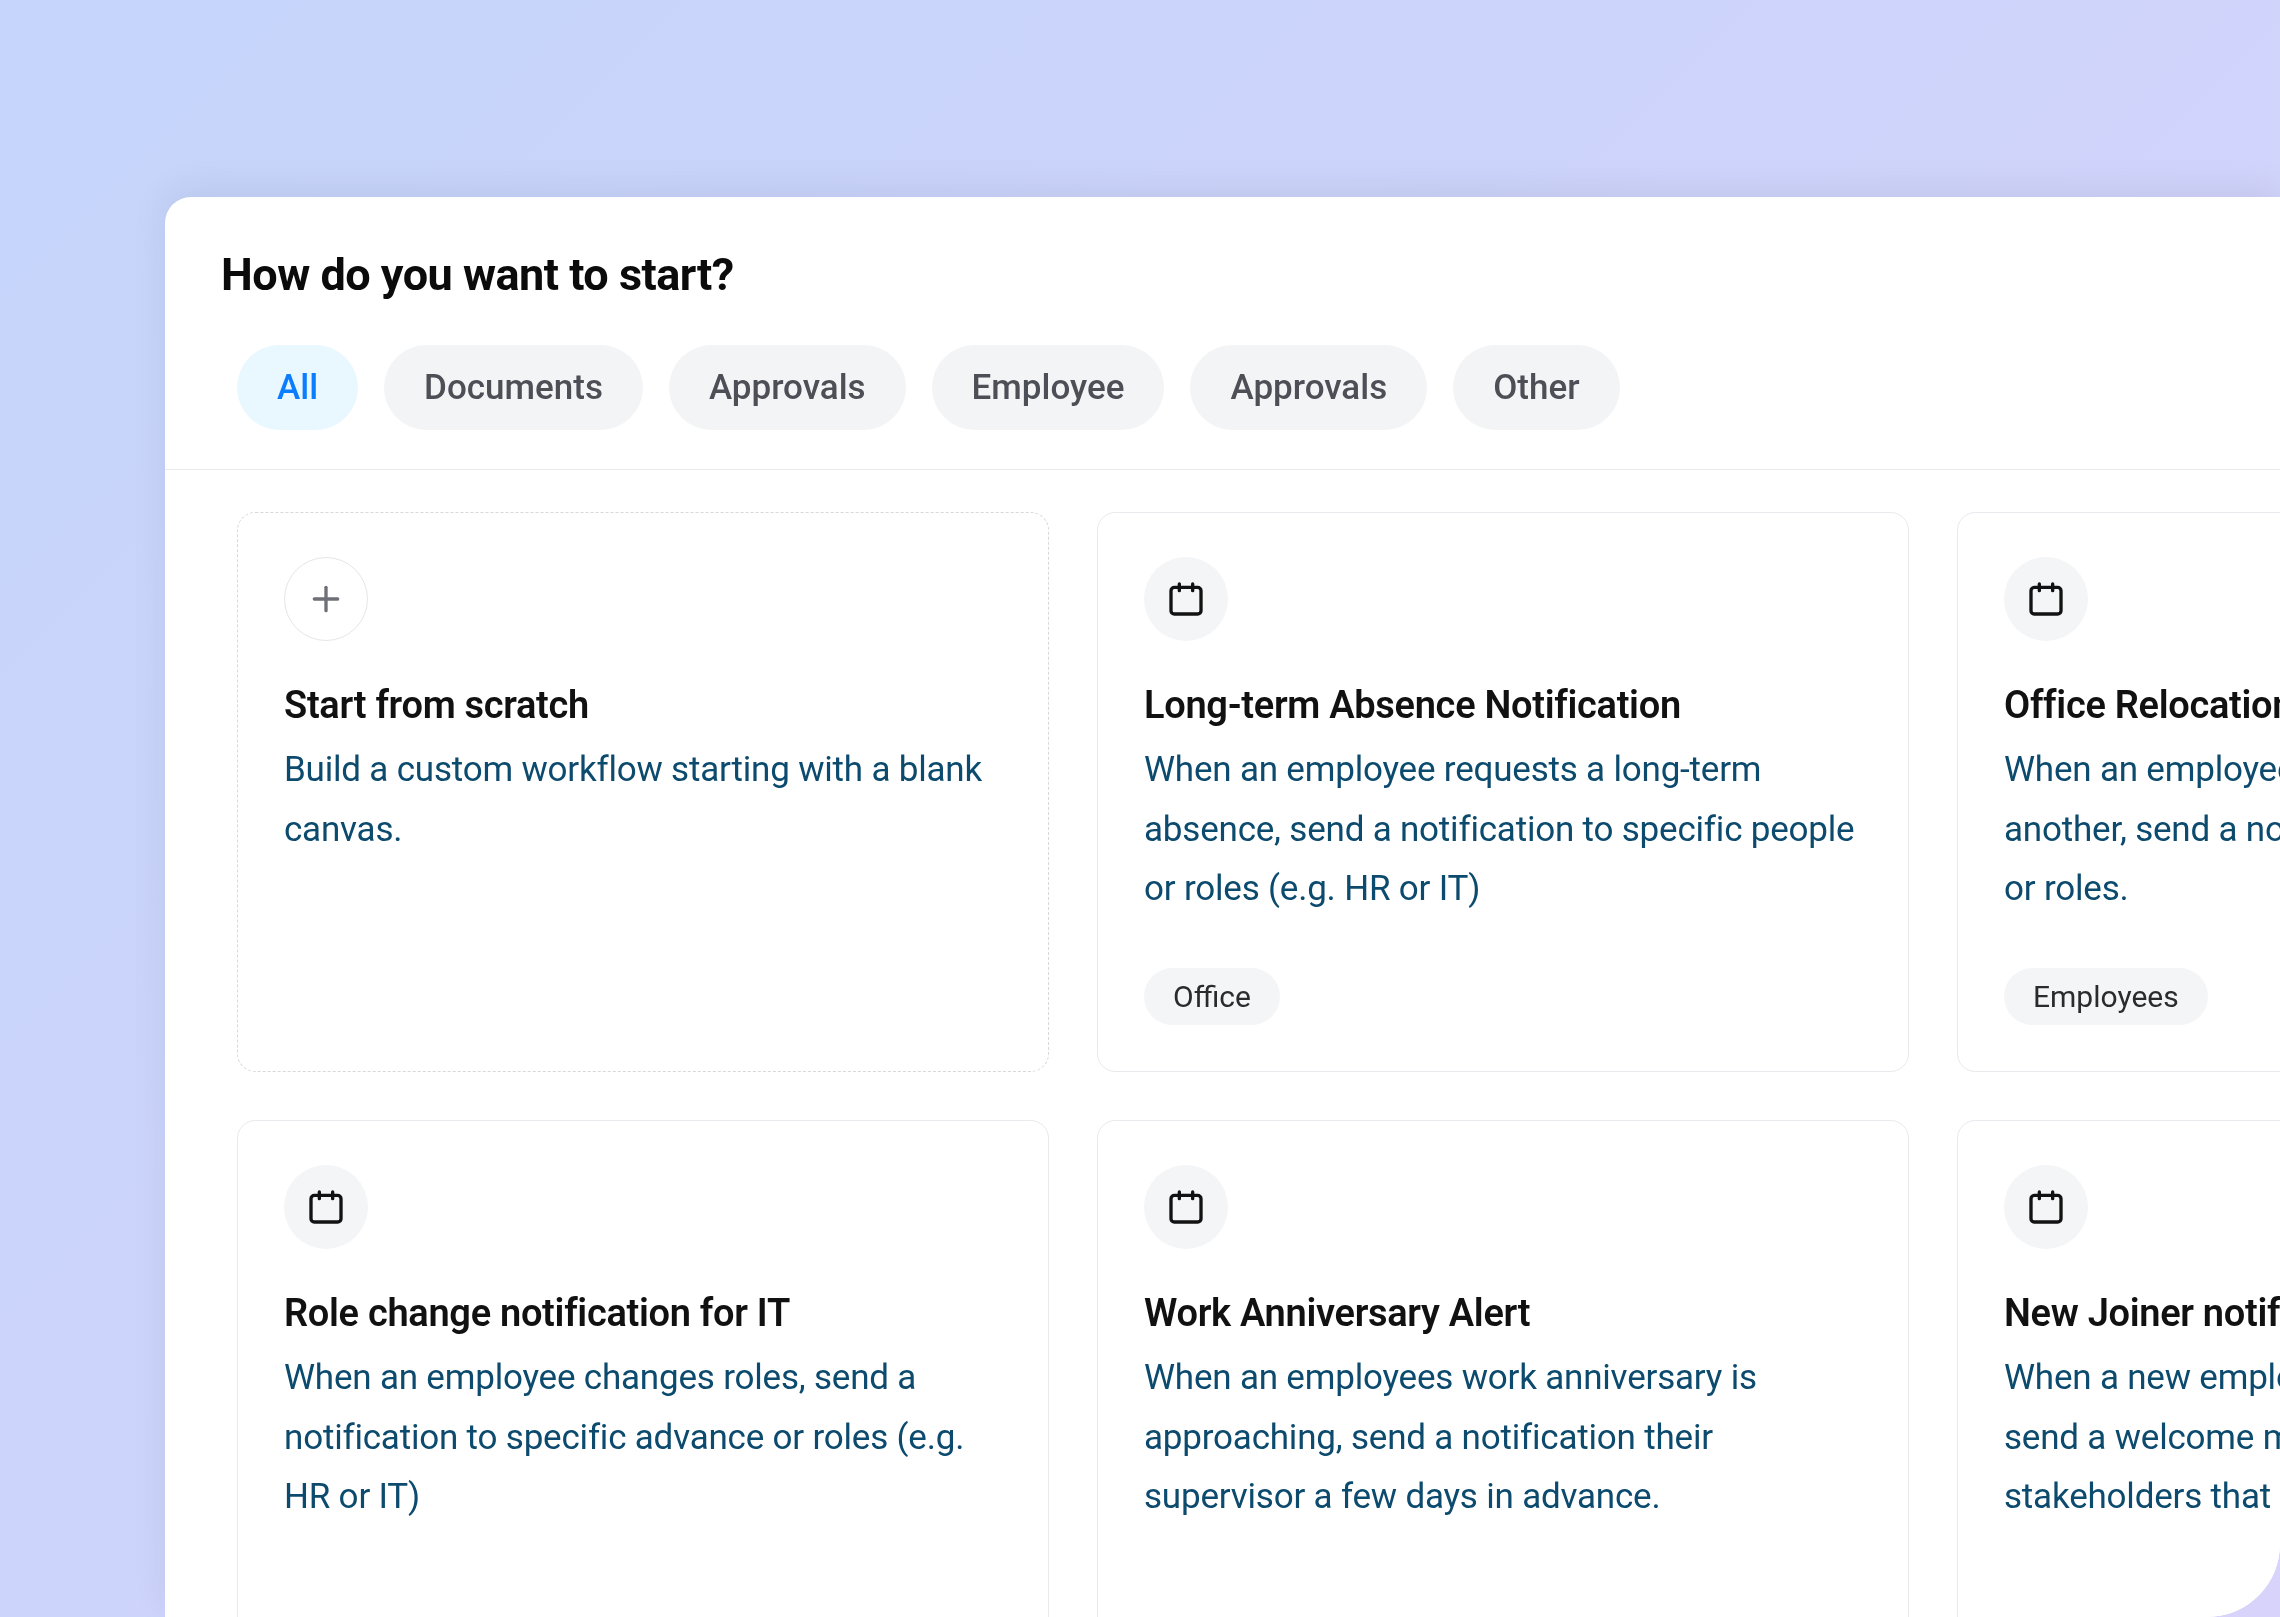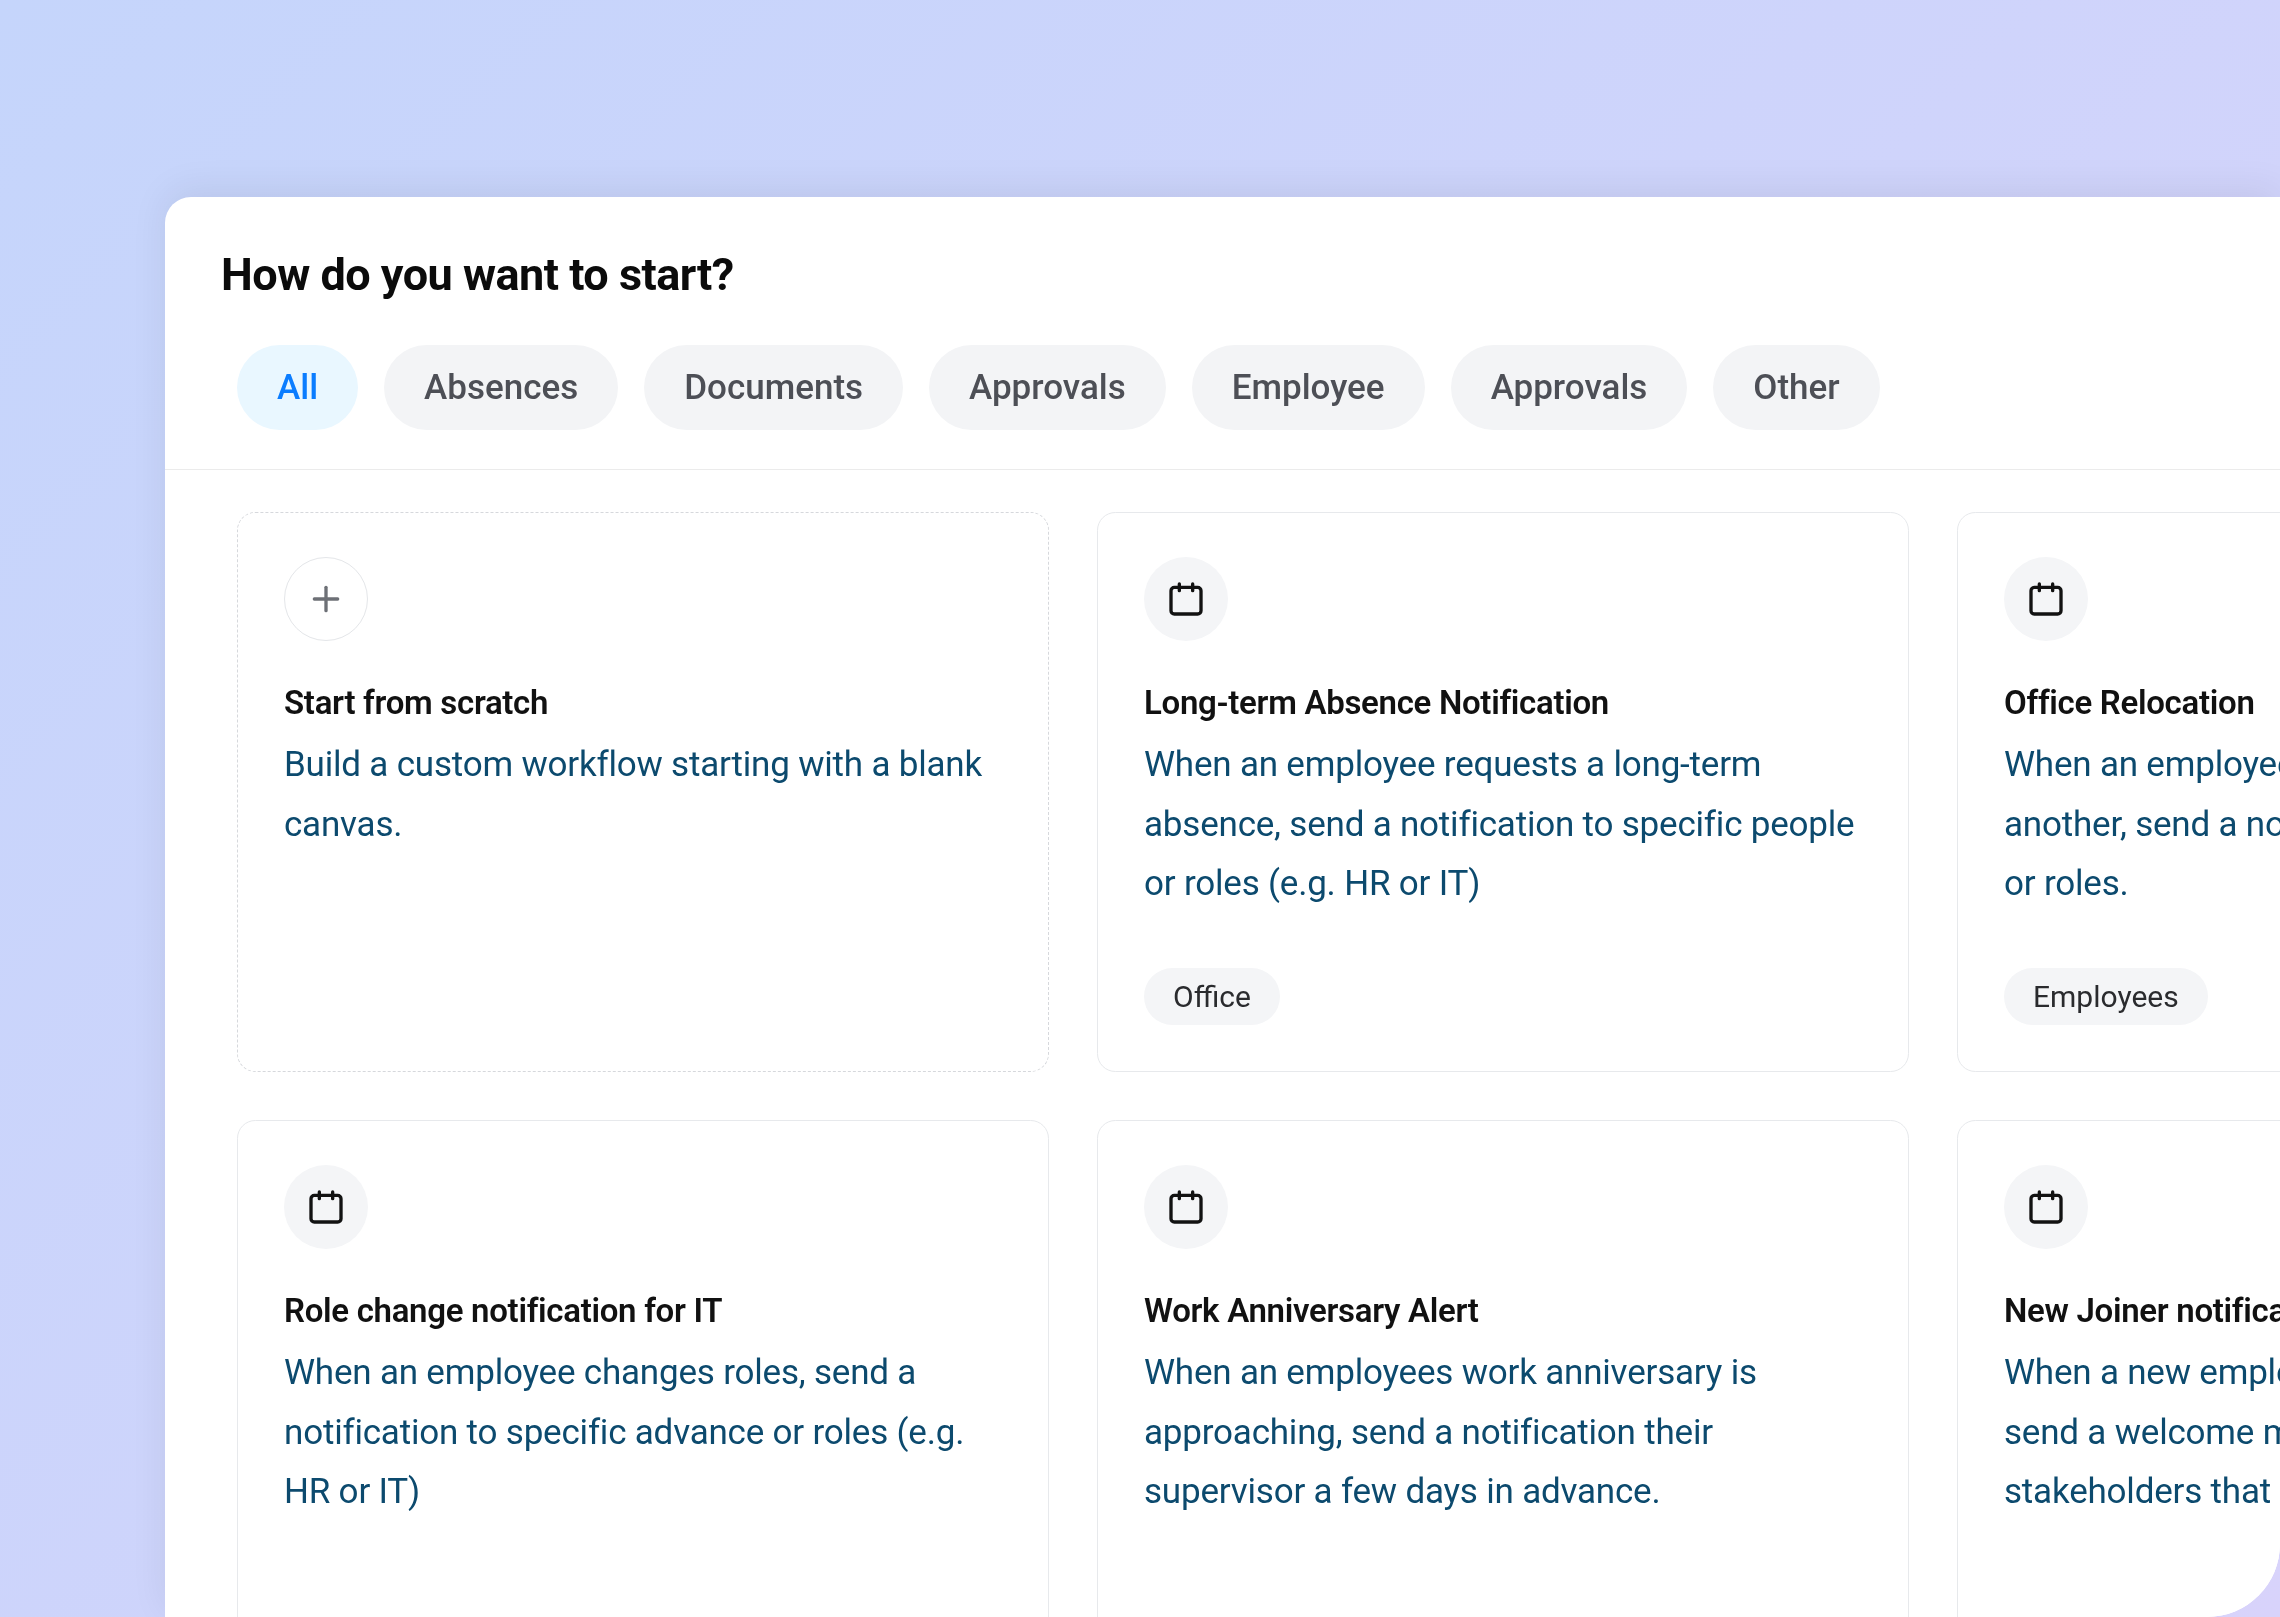--- a/index.html
+++ b/index.html
@@ -93,21 +93,21 @@
   }
   .icon-circle.plus {
     background: #ffffff;
     border: 1.8px solid #e4e6e9;
   }
   .icon-circle svg {
     width: 40px;
     height: 40px;
   }
   .card h3 {
-    font-size: 33px;
+    font-size: 38px;
     font-weight: 600;
     color: #111111;
     margin-bottom: 13px;
     letter-spacing: -0.3px;
   }
   .card p {
     font-size: 35px;
     line-height: 1.7;
     color: #0c4a6e;
     font-weight: 400;
@@ -129,21 +129,20 @@
 </style>
 </head>
 <body>
 
 <div class="backdrop">
   <div class="panel">
     <h1 class="page-title">How do you want to start?</h1>
 
     <div class="tabs">
       <div class="tab active">All</div>
-      <div class="tab">Absences</div>
       <div class="tab">Documents</div>
       <div class="tab">Approvals</div>
       <div class="tab">Employee</div>
       <div class="tab">Approvals</div>
       <div class="tab">Other</div>
     </div>
 
     <div class="cards-grid">
 
       <div class="card dashed">

